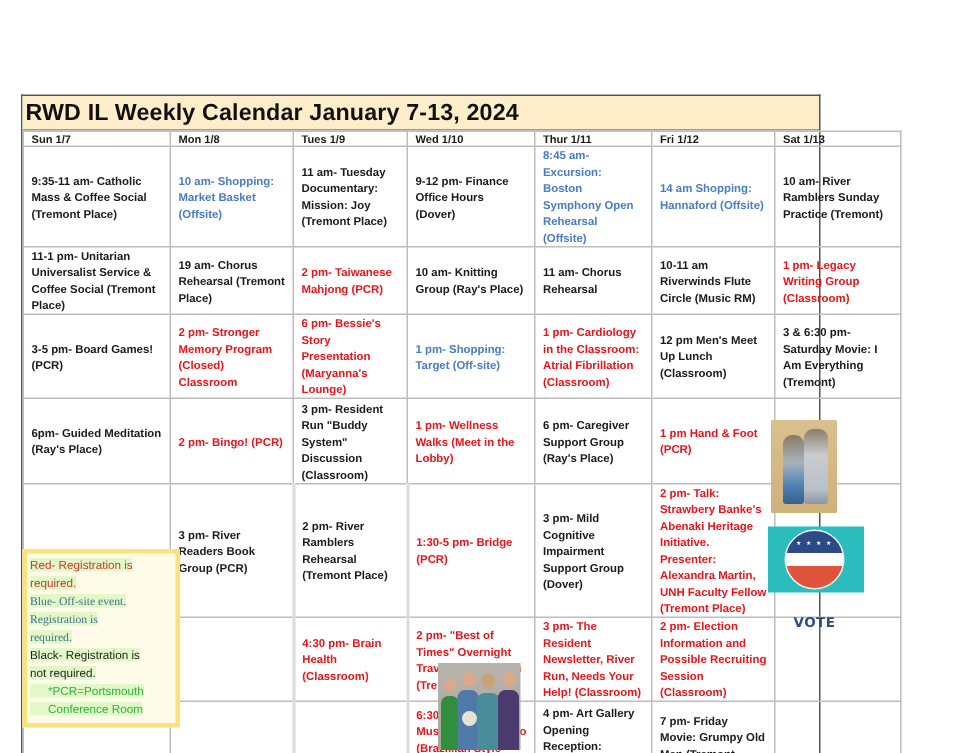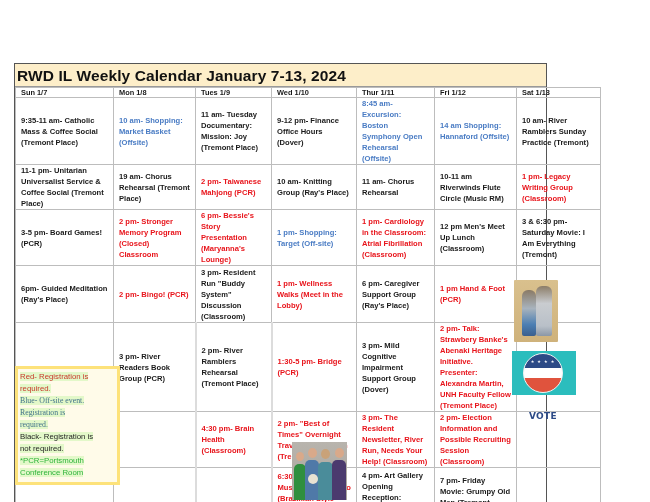--- a/index.html
+++ b/index.html
@@ -28,21 +28,21 @@
     .black { color: #1a1a1a; }
     .legend {
       position: absolute; left: 15px; top: 366px; width: 105px; height: 119px;
       border: 3px solid #fde27a; background: #fffbe9; padding: 2px 2px;
       font-family: "Liberation Sans", sans-serif; font-size: 7.8px; line-height: 12px;
     }
     .legend span { background: #e3f8c9; }
     .legend .l-red { color: #c93a2b; }
     .legend .l-blue { color: #41728a; font-family: Liberation Serif, serif; }
     .legend .l-black { color: #1f1f1f; }
-    .legend .l-green { color: #2fb43b; }
+    .legend .l-green { color: #2fb43b; padding-left: 12px; }
     .img-abenaki {
       position: absolute; left: 514px; top: 280px; width: 44px; height: 62px;
       background: linear-gradient(180deg, #d9c08d 0%, #cfb27b 100%);
       border-radius: 1px; overflow: hidden;
     }
     .img-abenaki .fig1 { position:absolute; left:8px; top:10px; width:14px; height:46px; background: linear-gradient(180deg,#8a7a66 0%, #a8b3bd 40%, #4c7fb3 75%, #3a5f8e 100%); border-radius: 6px 6px 2px 2px; }
     .img-abenaki .fig2 { position:absolute; left:22px; top:6px; width:16px; height:50px; background: linear-gradient(180deg,#8c7d68 0%, #c9ccd0 35%, #b9c0c8 80%, #8b97a6 100%); border-radius: 6px 6px 2px 2px; }
     .img-vote {
       position: absolute; left: 512px; top: 351px; width: 64px; height: 44px;
       background: #2bbdbd;

